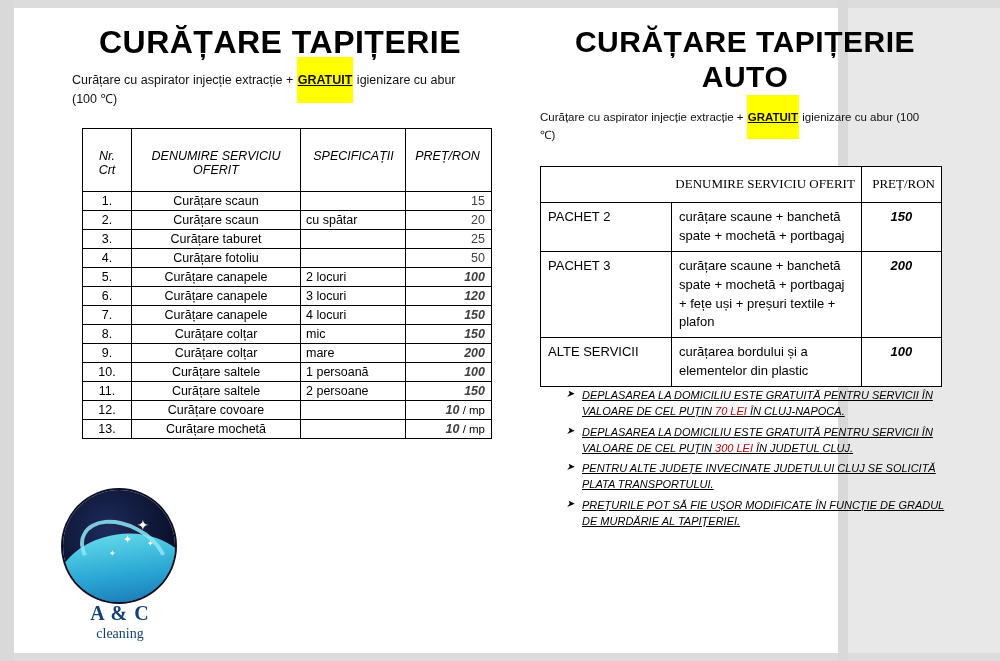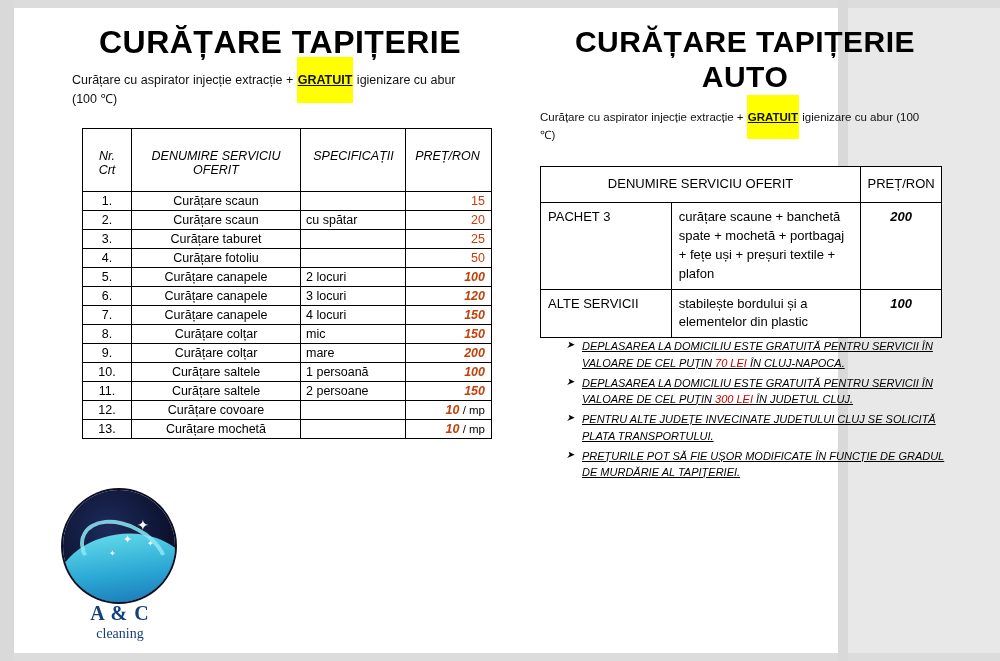--- a/index.html
+++ b/index.html
@@ -95,21 +95,21 @@
     padding-top: 20px;
     padding-bottom: 4px;
     height: 38px;
     font-style: italic;
   }
   .c-nr { width: 40px; text-align: center; }
   .c-den { width: 160px; text-align: center; }
   .c-spec { width: 95px; text-align: left; padding-left: 5px !important; }
   .c-pret { width: 75px; text-align: right; padding-right: 6px !important; }
   .price-val {
-    color: #c2410c;
+    color: #404040;
     font-style: italic;
     font-weight: bold;
   }
   .price-val.plain {
     font-style: normal;
     font-weight: normal;
   }
   .mp {
     color: #000;
     font-style: normal;
@@ -200,23 +200,24 @@
   }
   table.pack td {
     border: 1px solid #000;
     font-size: 13px;
     padding: 5px 7px;
     color: #000;
     vertical-align: top;
     line-height: 1.45;
   }
   table.pack thead td {
-    text-align: center;
+    text-align: right;
     padding: 8px 6px;
     font-size: 13px;
+    font-family: Liberation Serif, serif;
   }
   .p-name { width: 128px; }
   .p-desc { width: 196px; }
   .p-price {
     width: 66px;
     text-align: center;
     vertical-align: middle;
     color: #c00000;
     font-style: italic;
     font-weight: bold;
@@ -385,27 +386,32 @@
 
     <table class="pack">
       <thead>
         <tr>
           <td colspan="2">DENUMIRE SERVICIU OFERIT</td>
           <td class="hdr-price">PREȚ/RON</td>
         </tr>
       </thead>
       <tbody id="right-rows">
           <tr>
+            <td class="p-name">PACHET 2</td>
+            <td class="p-desc">curățare scaune + banchetă spate + mochetă + portbagaj</td>
+            <td class="p-price">150</td>
+          </tr>
+          <tr>
             <td class="p-name">PACHET 3</td>
             <td class="p-desc">curățare scaune + banchetă spate + mochetă + portbagaj + fețe uși + preșuri textile + plafon</td>
             <td class="p-price">200</td>
           </tr>
           <tr>
             <td class="p-name">ALTE SERVICII</td>
-            <td class="p-desc">stabilește bordului și a elementelor din plastic</td>
+            <td class="p-desc">curățarea bordului și a elementelor din plastic</td>
             <td class="p-price">100</td>
           </tr>
         </tbody>
     </table>
 
     <ul class="bullets" id="right-bullets">
         <li><span>DEPLASAREA LA DOMICILIU ESTE GRATUITĂ PENTRU SERVICII ÎN VALOARE DE CEL PUȚIN </span><span class="amt">70 LEI</span><span> ÎN CLUJ-NAPOCA.</span></li>
         <li><span>DEPLASAREA LA DOMICILIU ESTE GRATUITĂ PENTRU SERVICII ÎN VALOARE DE CEL PUȚIN </span><span class="amt">300 LEI</span><span> ÎN JUDETUL CLUJ.</span></li>
         <li><span>PENTRU ALTE JUDEȚE INVECINATE JUDETULUI CLUJ SE SOLICITĂ PLATA TRANSPORTULUI.</span></li>
         <li><span>PREȚURILE POT SĂ FIE UȘOR MODIFICATE ÎN FUNCȚIE DE GRADUL DE MURDĂRIE AL TAPIȚERIEI.</span></li>

